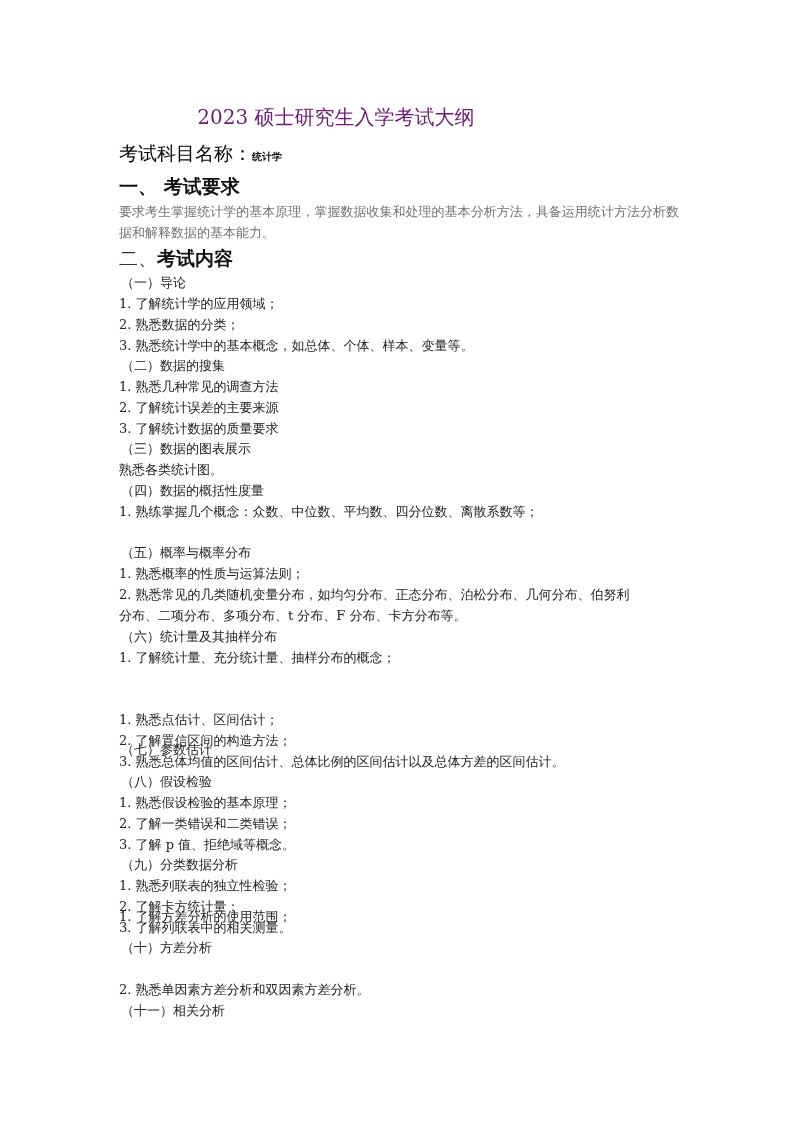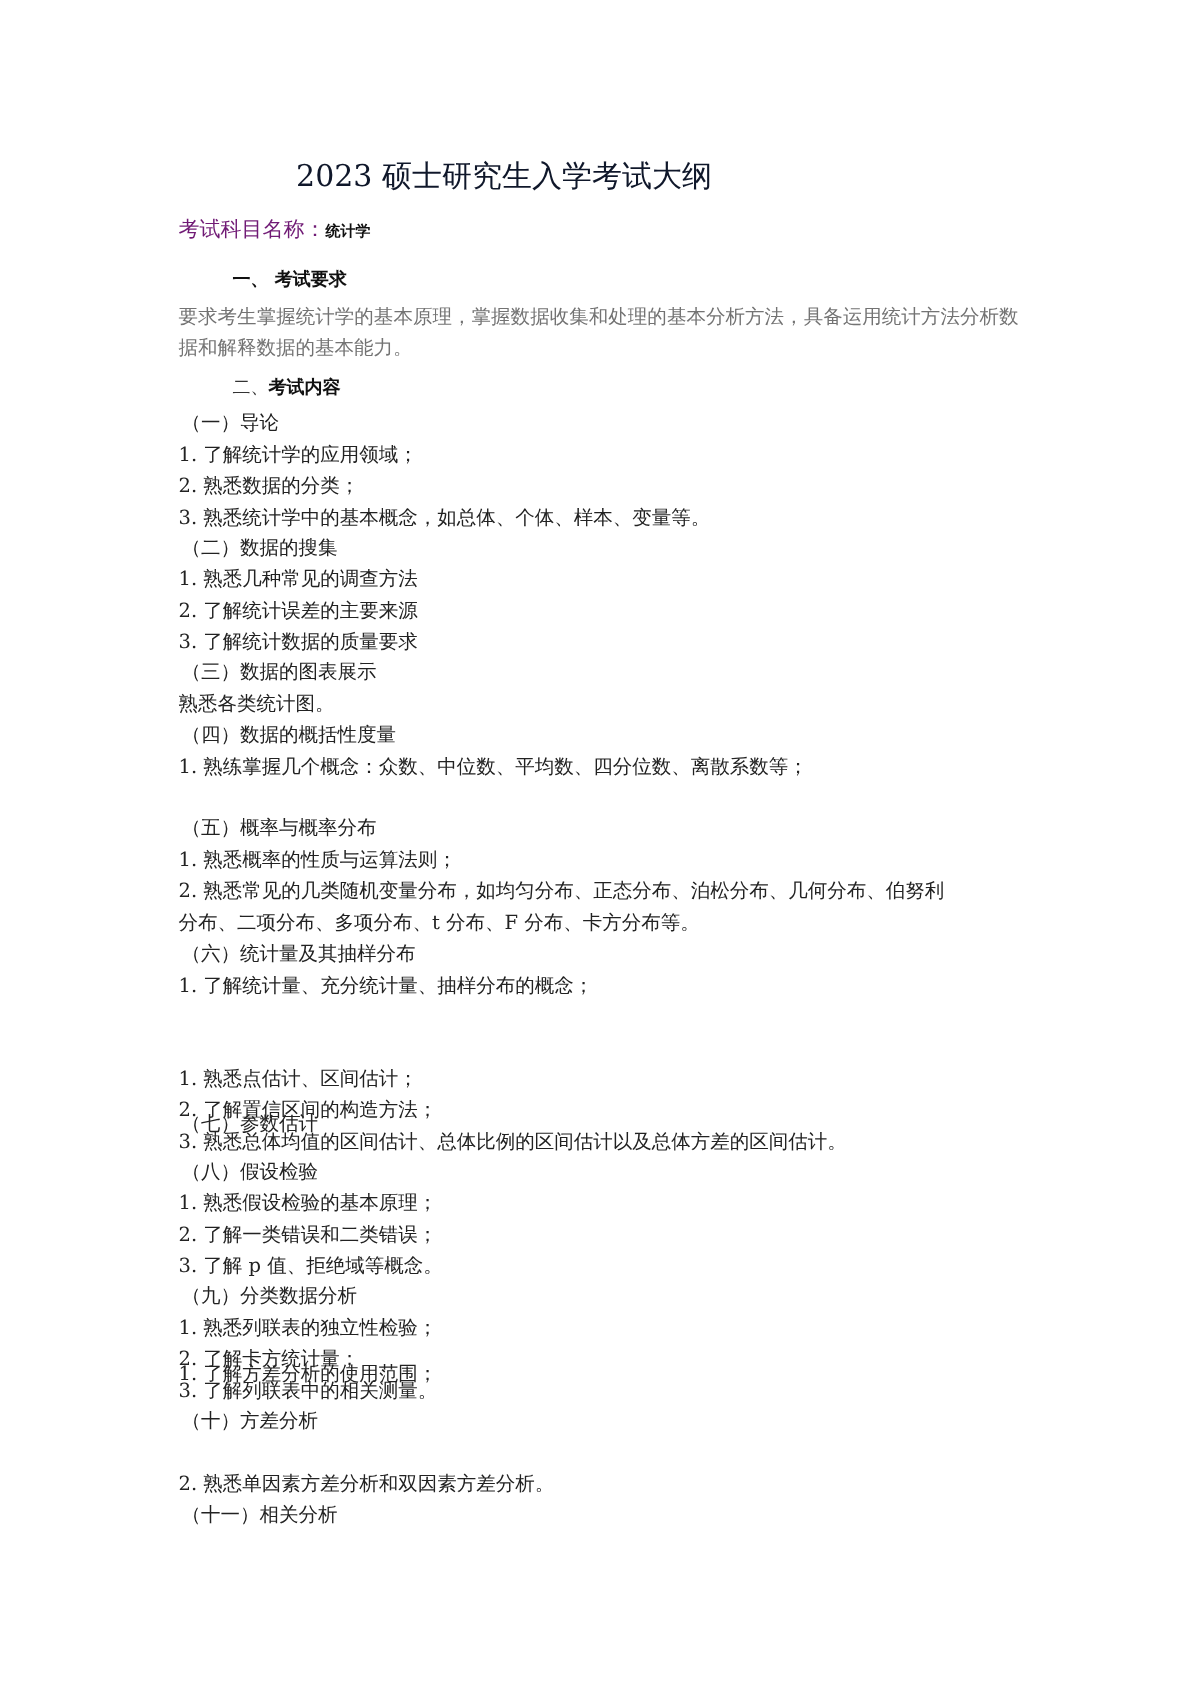--- a/index.html
+++ b/index.html
@@ -24,50 +24,49 @@
       background: #ffffff;
     }
     .title {
       position: absolute;
       left: 0;
       width: 672px;
       top: 103px;
       text-align: center;
       font-size: 20px;
       line-height: 28px;
-      color: #0f172a;
+      color: #701a75;
     }
     .line {
       position: absolute;
       left: 119px;
       font-size: 13px;
       line-height: 18px;
       white-space: nowrap;
       color: #222;
     }
     .subject-label {
-      font-size: 14px;
-      color: #701a75;
+      font-size: 19px;
+      color: #000000;
     }
     .subject-value {
       font-weight: bold;
       font-family: "DejaVu Sans", "Liberation Sans", sans-serif;
       font-size: 10px;
       color: #111;
     }
     .heading {
       position: absolute;
       left: 119px;
-      font-size: 12px;
+      font-size: 19px;
       line-height: 20px;
       font-weight: bold;
       font-family: "DejaVu Sans", "Liberation Sans", sans-serif;
       color: #111;
       white-space: nowrap;
-      margin-left: 36px;
     }
     .heading .num-light {
       font-weight: normal;
       font-family: "DejaVu Serif", "Liberation Serif", serif;
       color: #333;
     }
     .para {
       position: absolute;
       left: 119px;
       width: 560px;

